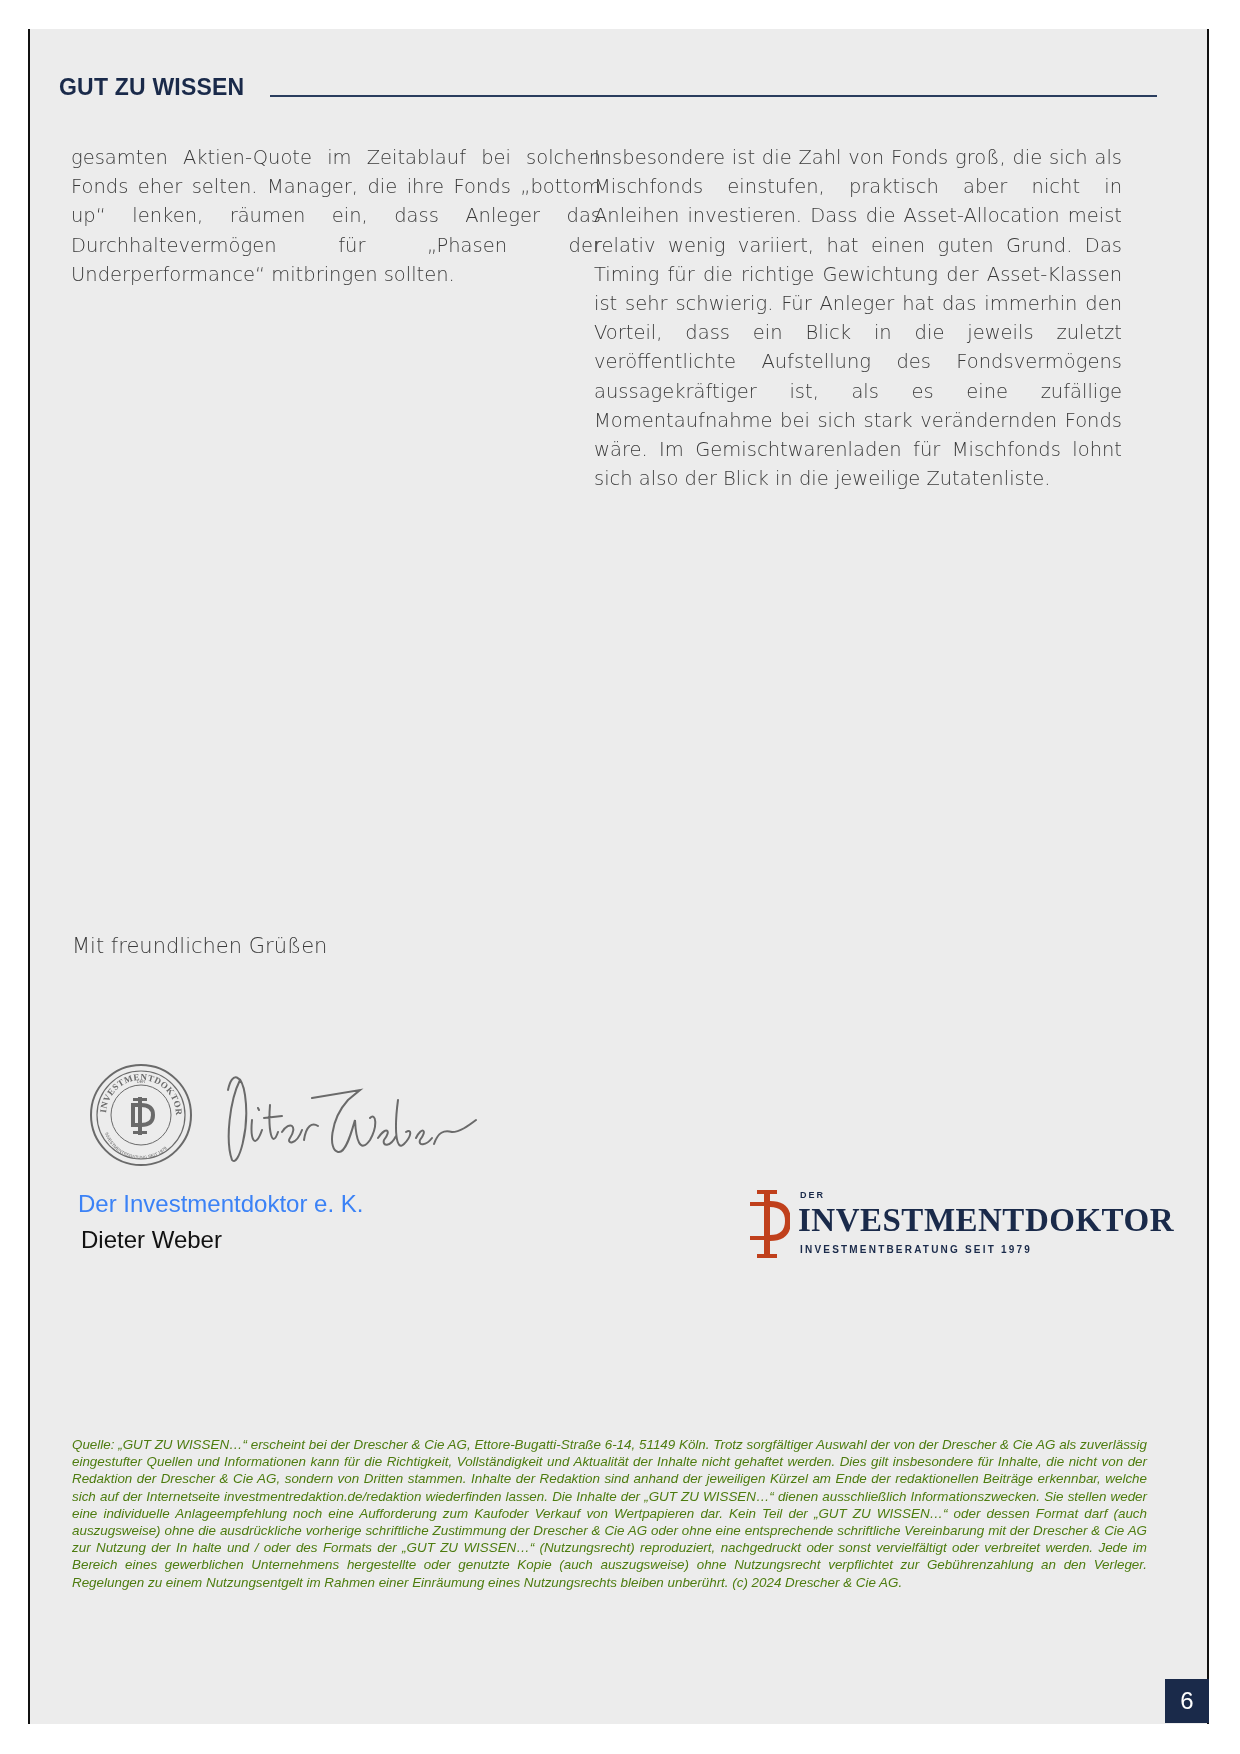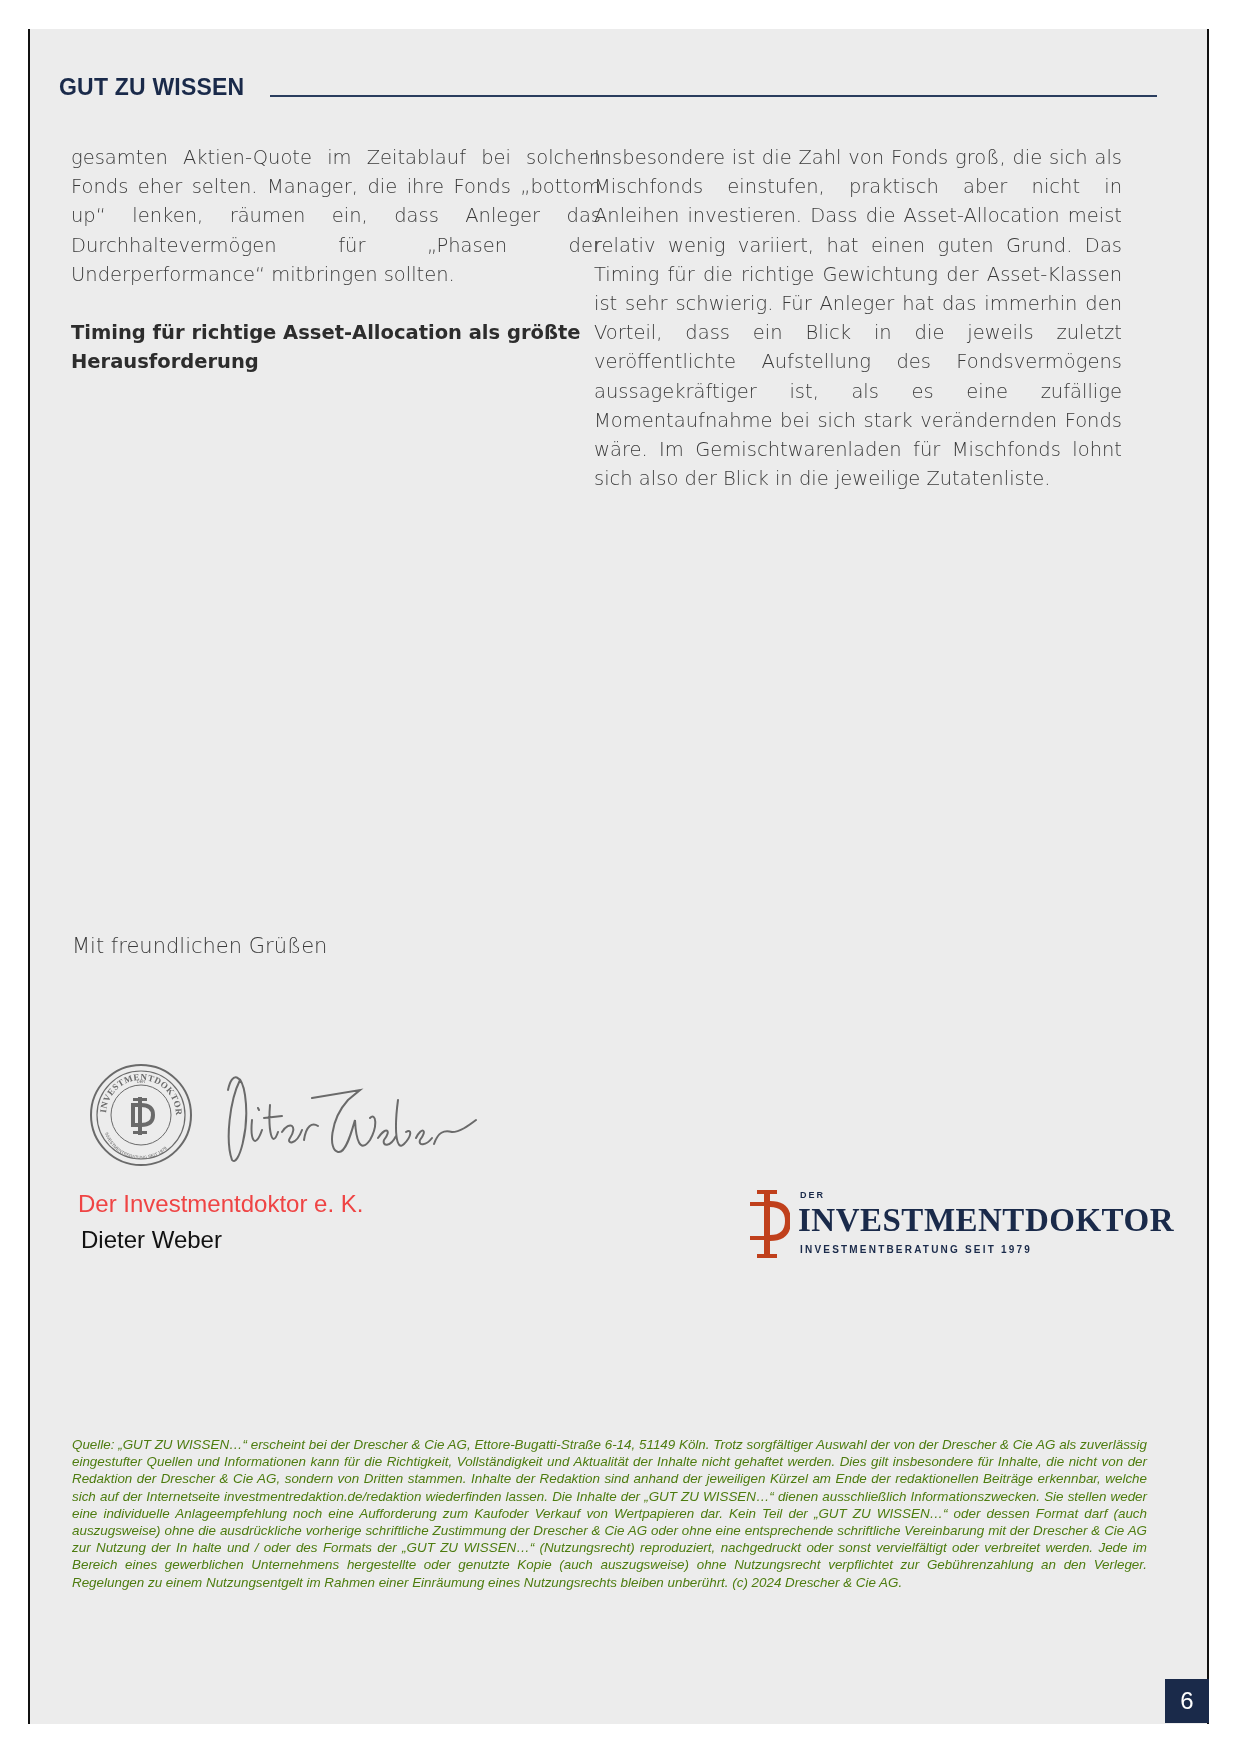--- a/index.html
+++ b/index.html
@@ -15,21 +15,21 @@
          line-height:29.2px; color:#3a3a3a; text-align:justify; font-weight:300; }
   .col p { margin:0; }
   .col .gap { height:29px; }
   .col h3 { margin:0; font-size:19.5px; line-height:29.2px; font-weight:bold; color:#2d2d2d; text-align:left; }
   .col-left { left:71px; }
   .col-right { left:594px; width:528px; }
   .greeting { position:absolute; left:72px; top:934px; font-family:"DejaVu Sans", sans-serif; font-size:21px;
               color:#3a3a3a; font-weight:300; }
   .seal { position:absolute; left:89px; top:1063px; width:104px; height:104px; }
   .signature { position:absolute; left:220px; top:1060px; width:260px; height:110px; }
-  .sig-line { position:absolute; left:78px; top:1186px; font-size:24px; color:#ef4444; line-height:36px; }
+  .sig-line { position:absolute; left:78px; top:1186px; font-size:24px; color:#3b82f6; line-height:36px; }
   .sig-line2 { position:absolute; left:81px; top:1222px; font-size:24px; color:#111; line-height:36px;text-align:center; }
   .logo { position:absolute; left:750px; top:1190px; width:420px; height:70px; }
   .logo-mark { position:absolute; left:0; top:0; width:40px; height:68px; }
   .logo-der { position:absolute; left:50px; top:0px; font-size:9px; letter-spacing:2px; color:#1a2a4a; font-weight:bold; }
   .logo-name { position:absolute; left:48px; top:11px; font-family:"Liberation Serif", serif; font-size:33px;
                color:#1a2a4a; letter-spacing:0.5px; font-weight:bold; line-height:38px; }
   .logo-sub { position:absolute; left:50px; top:54px; font-size:10px; letter-spacing:2.2px; color:#1a2a4a; font-weight:bold; }
   .disclaimer { position:absolute; left:72px; top:1436px; width:1075px; font-family:"Liberation Sans", sans-serif;
                 font-size:13.4px; line-height:17.2px; color:#4d7c0f; text-align:justify;font-style:italic; }
   .page-num { position:absolute; left:1165px; top:1679px; width:44px; height:44px; background:#1a2a4a; color:#fff;
@@ -41,21 +41,20 @@
 <div class="panel"></div>
 
 <div class="header">
   <span class="header-title">GUT ZU WISSEN</span>
 </div>
 <div class="header-rule"></div>
 
 <div class="col col-left">
   <p>gesamten Aktien-Quote im Zeitablauf bei solchen Fonds eher selten. Manager, die ihre Fonds „bottom up“ lenken, räumen ein, dass Anleger das Durchhaltevermögen für „Phasen der Underperformance“ mitbringen sollten.</p>
   <div class="gap"></div>
-  <h3>Timing für richtige Asset-Allocation als größte Herausforderung</h3>
   <div class="gap"></div>
 </div>
 
 <div class="col col-right">
   <p>Insbesondere ist die Zahl von Fonds groß, die sich als Mischfonds einstufen, praktisch aber nicht in Anleihen investieren. Dass die Asset-Allocation meist relativ wenig variiert, hat einen guten Grund. Das Timing für die richtige Gewichtung der Asset-Klassen ist sehr schwierig. Für Anleger hat das immerhin den Vorteil, dass ein Blick in die jeweils zuletzt veröffentlichte Aufstellung des Fondsvermögens aussagekräftiger ist, als es eine zufällige Momentaufnahme bei sich stark verändernden Fonds wäre. Im Gemischtwarenladen für Mischfonds lohnt sich also der Blick in die jeweilige Zutatenliste.</p>
 </div>
 
 <div class="greeting">Mit freundlichen Grüßen</div>
 
 <svg class="seal" viewBox="0 0 104 104">

